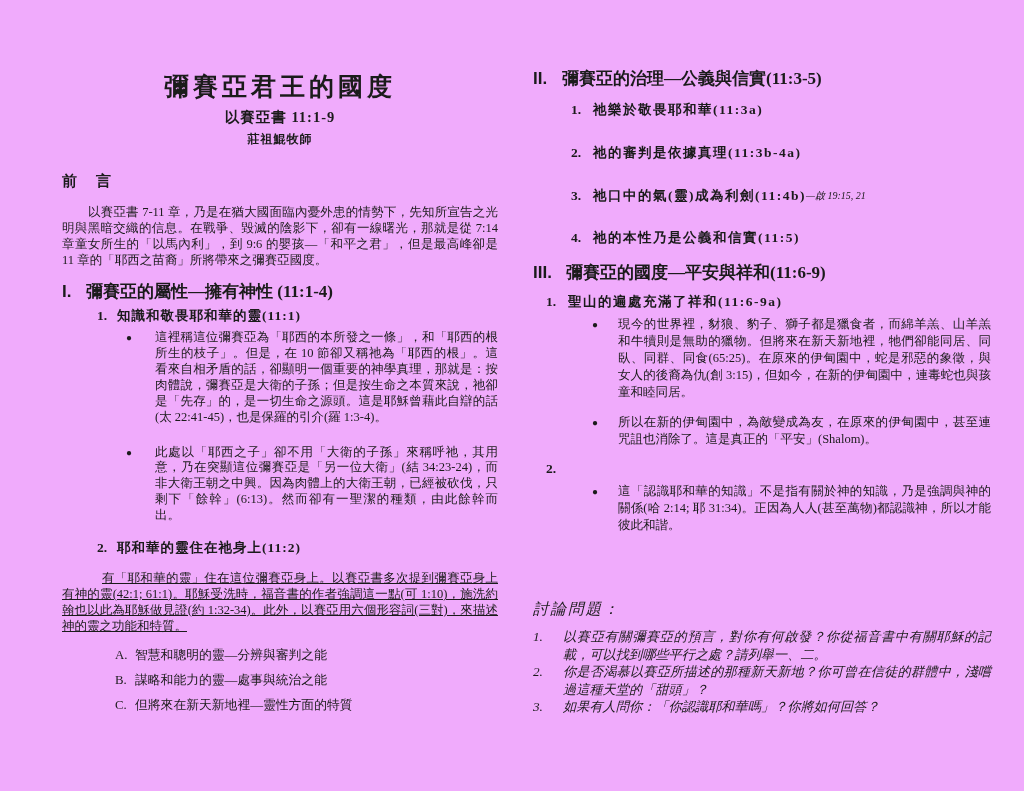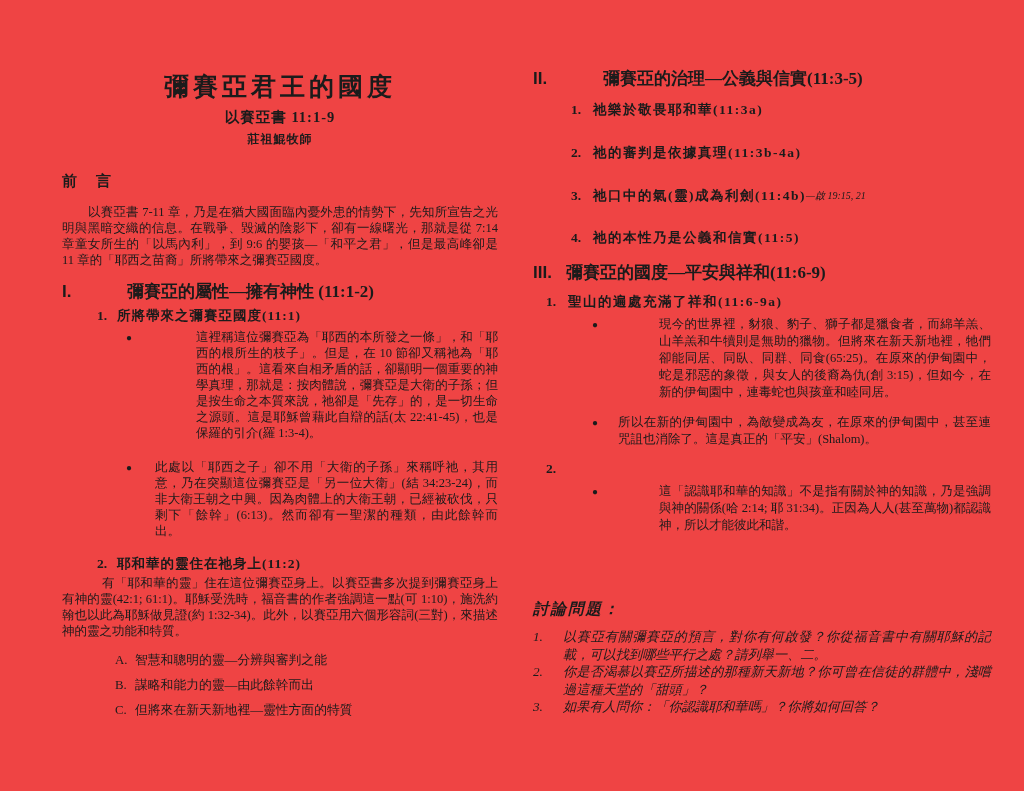--- a/index.html
+++ b/index.html
@@ -4,21 +4,21 @@
 <style>
   html,body { margin:0; padding:0; }
   body {
     width:1024px; height:791px;
     background:#ffffff;
     font-family:"Liberation Serif","DejaVu Serif",serif;
     color:#1b1b1b;
     position:relative;
     overflow:hidden;
   }
-  .page { position:absolute; inset:0; background:#ef4444; }
+  .page { position:absolute; inset:0; background:#f0abfc; }
 
   .col { position:absolute; top:0; }
   .col-left  { left:62px;  top:72px; width:436px; }
   .col-right { left:533px; top:62px; width:458px; }
 
   
   .doc-title {
     font-size:25px; line-height:30px; font-weight:bold;
     text-align:center; letter-spacing:4px;
   }
@@ -66,21 +66,21 @@
   }
   .col-left .bullet { margin-left:64px; }
   .col-left .bullet .dot { width:29px; }
   .col-left .bullet .btxt { flex:1; }
 
   .col-right .bullet { margin-left:59px; }
   .col-right .bullet .dot { width:26px; line-height:17px; }
   .col-right .bullet .btxt { flex:1; line-height:17px; }
 
   
-  .hang-p { margin-top:4px; text-indent:40px; }
+  .hang-p { margin-top:15px; text-indent:40px;text-decoration:underline; }
 
   
   .abc { display:flex; margin-left:53px; font-size:12.8px; line-height:16px; }
   .abc .letter { flex:0 0 20px; font-family:"Liberation Serif",serif; }
 
   
   .r-item {
     display:flex; font-weight:bold;
     font-size:13.5px; line-height:17px; letter-spacing:1.5px;
   }
@@ -88,58 +88,58 @@
   .sec2-item { margin-left:38px; }
   .sec3-item { margin-left:13px; }
   .r-item .ref {
     font-weight:normal; font-style:italic; letter-spacing:0;
     font-size:10px; white-space:nowrap;
   }
 
   
   .disc-h {
     font-size:15.5px; line-height:20px;
-    font-weight:bold; font-style:italic; letter-spacing:2px;
+    font-weight:normal; font-style:italic; letter-spacing:2px;
   }
   .question {
     display:flex; font-style:italic;
     font-size:13.2px; line-height:17.5px;
     text-align:justify;
   }
   .question .qnum { flex:0 0 30px; }
   .question .qtxt { flex:1; }
 
   
-  .mt4{margin-top:4px;} .mt6{margin-top:6px;gap:41px;} .mt9{margin-top:9px;}
+  .mt4{margin-top:4px;} .mt6{margin-top:6px;} .mt9{margin-top:9px;}
   .mt11{margin-top:11px;} .mt12{margin-top:12px;} .mt13{margin-top:13px;}
   .mt15{margin-top:15px;} .mt16{margin-top:16px;} .mt19{margin-top:19px;}
   .mt25{margin-top:25px;} .mt26{margin-top:26px;} .mt65{margin-top:65px;}
 </style>
 </head>
 <body>
 
 <div class="page">
 
   <div class="col col-left">
 
     <div class="doc-title">彌賽亞君王的國度</div>
     <div class="doc-subtitle">以賽亞書 11:1-9</div>
     <div class="doc-author">莊祖鯤牧師</div>
 
     <div class="preface-h">前　言</div>
     <p class="body-text preface-p">以賽亞書 7-11 章，乃是在猶大國面臨內憂外患的情勢下，先知所宣告之光明與黑暗交織的信息。在戰爭、毀滅的陰影下，卻有一線曙光，那就是從 7:14 章童女所生的「以馬內利」，到 9:6 的嬰孩—「和平之君」，但是最高峰卻是 11 章的「耶西之苗裔」所將帶來之彌賽亞國度。</p>
 
     <div class="sec-h mt6">
       <span class="sec-label">I.</span>
-      <span>彌賽亞的屬性—擁有神性 (11:1-2)</span>
+      <span>彌賽亞的屬性—擁有神性 (11:1-4)</span>
     </div>
 
     <div class="item-h mt4">
       <span class="num">1.</span>
-      <span>所將帶來之彌賽亞國度(11:1)</span>
+      <span>知識和敬畏耶和華的靈(11:1)</span>
     </div>
 
     <div class="bullet mt6">
       <span class="dot">●</span>
       <span class="btxt body-text">這裡稱這位彌賽亞為「耶西的本所發之一條」，和「耶西的根所生的枝子」。但是，在 10 節卻又稱祂為「耶西的根」。這看來自相矛盾的話，卻顯明一個重要的神學真理，那就是：按肉體說，彌賽亞是大衛的子孫；但是按生命之本質來說，祂卻是「先存」的，是一切生命之源頭。這是耶穌曾藉此自辯的話(太 22:41-45)，也是保羅的引介(羅 1:3-4)。</span>
     </div>
     <div class="bullet mt19">
       <span class="dot">●</span>
       <span class="btxt body-text">此處以「耶西之子」卻不用「大衛的子孫」來稱呼祂，其用意，乃在突顯這位彌賽亞是「另一位大衛」(結 34:23-24)，而非大衛王朝之中興。因為肉體上的大衛王朝，已經被砍伐，只剩下「餘幹」(6:13)。然而卻有一聖潔的種類，由此餘幹而出。</span>
     </div>
@@ -149,21 +149,21 @@
       <span>耶和華的靈住在祂身上(11:2)</span>
     </div>
     <p class="body-text hang-p">有「耶和華的靈」住在這位彌賽亞身上。以賽亞書多次提到彌賽亞身上有神的靈(42:1; 61:1)。耶穌受洗時，福音書的作者強調這一點(可 1:10)，施洗約翰也以此為耶穌做見證(約 1:32-34)。此外，以賽亞用六個形容詞(三對)，來描述神的靈之功能和特質。</p>
 
     <div class="abc mt12">
       <span class="letter">A.</span>
       <span>智慧和聰明的靈—分辨與審判之能</span>
     </div>
     <div class="abc mt9">
       <span class="letter">B.</span>
-      <span>謀略和能力的靈—由此餘幹而出</span>
+      <span>謀略和能力的靈—處事與統治之能</span>
     </div>
     <div class="abc mt9">
       <span class="letter">C.</span>
       <span>但將來在新天新地裡—靈性方面的特質</span>
     </div>
 
   </div>
 
   <div class="col col-right">
 

